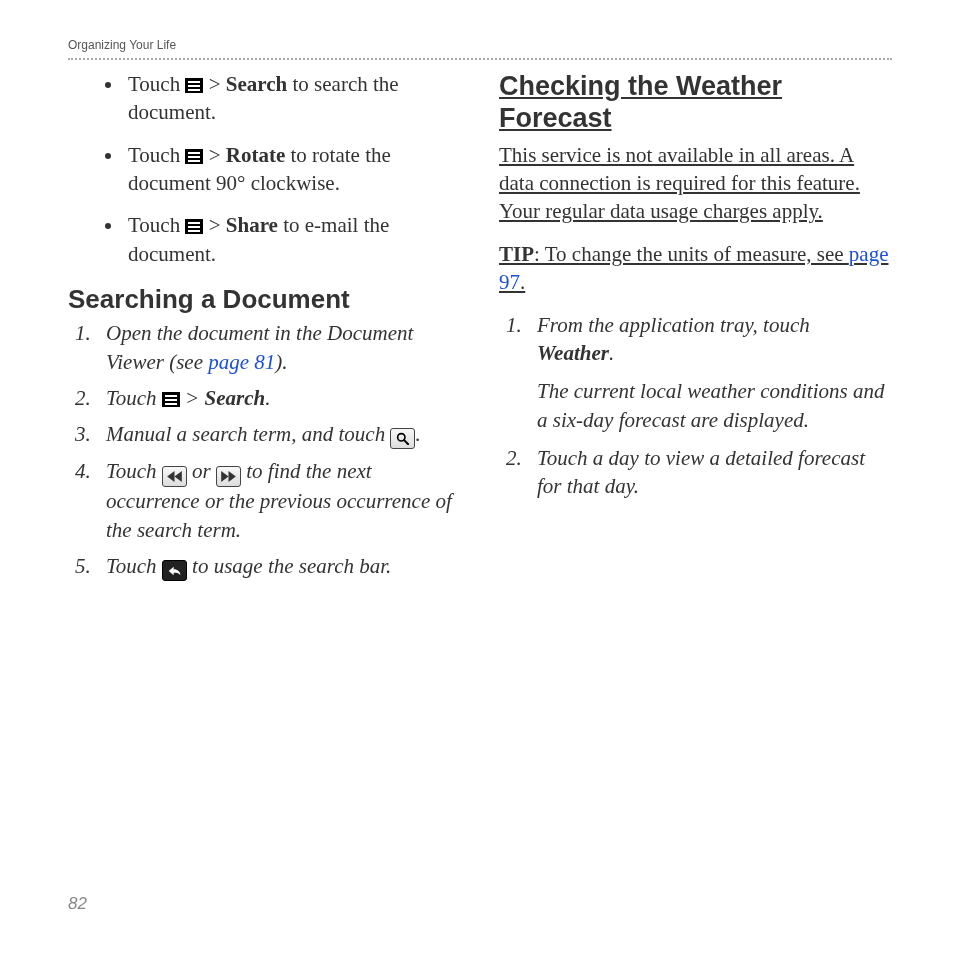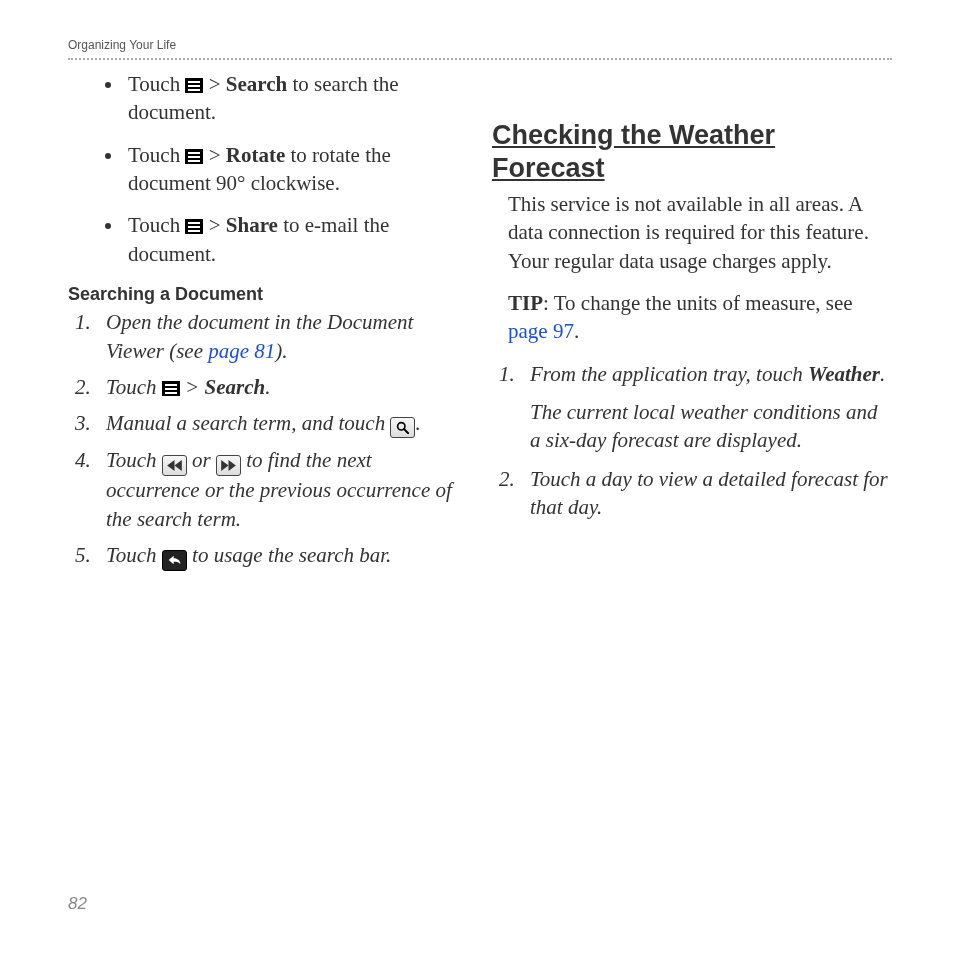--- a/index.html
+++ b/index.html
@@ -25,30 +25,29 @@
     color: #555;
     margin-bottom: 6px;
   }
   .dotted-rule {
     border: none;
     border-top: 2px dotted #aaa;
     margin: 0 0 10px 0;
   }
   .columns {
     display: flex;
-    gap: 24px;
-    align-items: center;
+    gap: 38px;
   }
   .col {
     flex: 1 1 0;
     font-size: 21px;
     line-height: 1.35;
     color: #333;
   }
-  .col p { margin: 0 0 14px 16px; }
+  .col p { margin: 0 0 14px 0; text-decoration: underline; }
   ul.bullets {
     list-style: disc;
     padding-left: 56px;
     margin: 0 0 10px 0;
   }
   ul.bullets > li {
     padding-left: 4px;
     margin-bottom: 14px;
   }
   ol.steps {
@@ -59,21 +58,21 @@
     padding-left: 10px;
     margin-bottom: 8px;
     font-style: italic;
   }
   .sub-indent {
     margin: 10px 0 10px 0;
   }
   .h3 {
     font-family: Arial, Helvetica, sans-serif;
     font-weight: bold;
-    font-size: 18px;
+    font-size: 26px;
     color: #333;
     margin: 14px 0 2px 0;
   }
   .h2 {
     font-family: Arial, Helvetica, sans-serif;
     font-weight: bold;
     font-size: 27px;
     line-height: 1.2;
     color: #333;
     margin: 0 0 6px 0;

